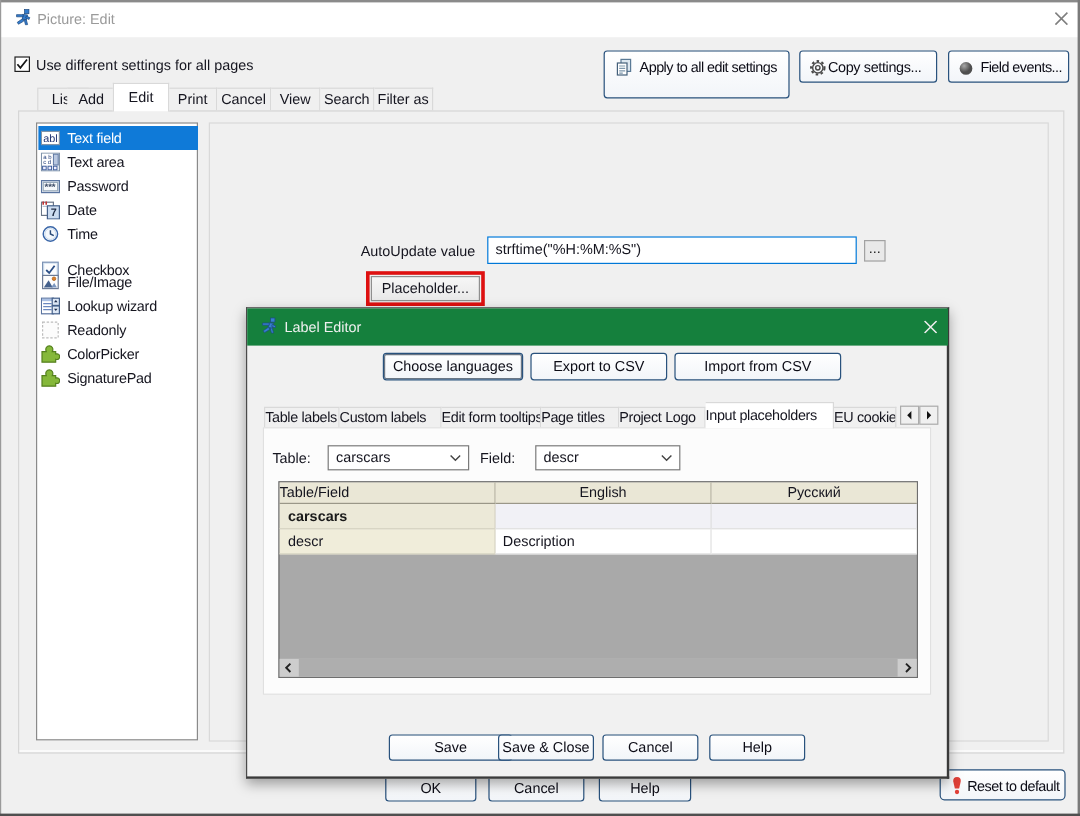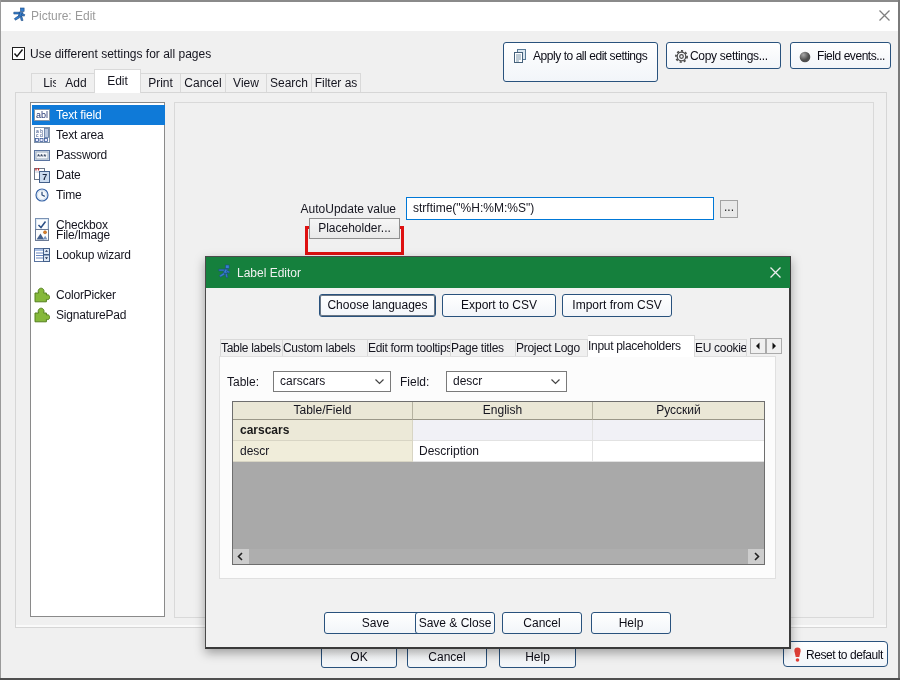--- a/index.html
+++ b/index.html
@@ -159,20 +159,26 @@
           <rect x="0.5" y="1.5" width="10" height="13" fill="#fff" stroke="#5a74a0"></rect>
           <rect x="1" y="2" width="9" height="2" fill="#aac0e4"></rect>
           <path d="M2 6h7M2 8.5h7M2 11h7" stroke="#6a88c0" stroke-width="1.2"></path>
           <rect x="9.5" y="1.5" width="6" height="6" fill="#dde8f6" stroke="#44608a"></rect>
           <path d="M11 4.8 L14 4.8 L12.5 3 Z" fill="#1c2c4c"></path>
           <rect x="9.5" y="8" width="6" height="6.5" fill="#dde8f6" stroke="#44608a"></rect>
           <path d="M11 10.2 L14 10.2 L12.5 12.2 Z" fill="#1c2c4c"></path>
         </svg>
       <div class="tx">Lookup wizard</div>
       </div>
+    <div class="li" style="top:162px">
+      <svg class="ic" viewBox="0 0 16 16">
+          <rect x="1.5" y="1.5" width="13" height="13" fill="#fcfcfc" stroke="#bcbcbc" stroke-dasharray="2 1.4"></rect>
+        </svg>
+      <div class="tx">Readonly</div>
+      </div>
     <div class="li" style="top:182px">
       <svg class="ic" viewBox="0 0 16 16">
           <path d="M1 6 L4.6 6 C3.4 3.4 5 1.2 7.1 1.2 C9.2 1.2 10.8 3.4 9.6 6 L12.4 6 L12.4 8 C16.8 6.6 16.8 13.8 12.4 12.4 L12.4 14.8 L1 14.8 Z" fill="#85b83a" stroke="#55801f" stroke-width="1"></path>
         </svg>
       <div class="tx">ColorPicker</div>
       </div>
     <div class="li" style="top:202px">
       <svg class="ic" viewBox="0 0 16 16">
           <path d="M1 6 L4.6 6 C3.4 3.4 5 1.2 7.1 1.2 C9.2 1.2 10.8 3.4 9.6 6 L12.4 6 L12.4 8 C16.8 6.6 16.8 13.8 12.4 12.4 L12.4 14.8 L1 14.8 Z" fill="#85b83a" stroke="#55801f" stroke-width="1"></path>
         </svg>
@@ -180,21 +186,21 @@
       </div>
   </div>
 
   <div class="abs" style="left:174px;top:102px;width:700px;height:516px;border:1px solid #d9d9d9;background:#f0f0f0;z-index:2"></div>
 
   <div class="abs" style="left:296px;top:202px;width:100px;text-align:right;z-index:2">AutoUpdate value</div>
   <div class="abs" style="left:406px;top:197px;width:308px;height:23px;background:#fff;border:1.5px solid #0078d7;z-index:2;line-height:20px;padding-left:6px">strftime("%H:%M:%S")</div>
   <div class="abs" style="left:720px;top:200px;width:18px;height:18px;background:#e9e9e9;border:1.5px solid #a2a2a2;z-index:2;text-align:center;line-height:12px;color:#222">...</div>
 
   <div class="abs" style="left:305px;top:226px;width:99px;height:29px;border:3px solid #de1010;z-index:2"></div>
-  <div class="abs" style="left:309px;top:218px;width:91px;height:21px;border:1px solid #8f8f8f;background:linear-gradient(#f6f6f6,#e9e9e9);z-index:2;text-align:center;line-height:19px">Placeholder...</div>
+  <div class="abs" style="left:309px;top:230px;width:91px;height:21px;border:1px solid #8f8f8f;background:linear-gradient(#f6f6f6,#e9e9e9);z-index:2;text-align:center;line-height:19px">Placeholder...</div>
 
   <div class="btnb" style="left:321px;top:646px;width:76px;height:22px;line-height:20px">OK</div>
   <div class="btnb" style="left:407px;top:646px;width:80px;height:22px;line-height:20px">Cancel</div>
   <div class="btnb" style="left:499px;top:646px;width:77px;height:22px;line-height:20px">Help</div>
   <div class="btnb" style="left:783px;top:641px;width:105px;height:26px;border-radius:4px">
     <svg class="abs" style="left:9px;top:5px" width="9" height="16" viewBox="0 0 9 16">
       <path d="M4.5 0.5 C6.8 0.5 8 2 7.6 4.2 L6.3 10 L2.7 10 L1.4 4.2 C1 2 2.2 0.5 4.5 0.5 Z" fill="#e04038"></path>
       <circle cx="4.5" cy="13" r="1.8" fill="#e04038"></circle>
     </svg>
       <div class="abs" style="left:22px;top:6px;letter-spacing:-0.45px;white-space:nowrap">Reset to default</div>
@@ -218,21 +224,21 @@
         </g>
       </svg>
       <div class="abs" style="left:31px;top:9px;color:#f0f0f0">Label Editor</div>
       <svg class="abs" style="left:564px;top:10px" width="11" height="11" viewBox="0 0 11 11">
         <path d="M0.5 0.5 L10.5 10.5 M10.5 0.5 L0.5 10.5" stroke="#ededed" stroke-width="1.3"></path>
       </svg>
     </div>
 
     <div class="btnb" style="left:113px;top:37px;width:117px;height:23px;line-height:21px;box-shadow:inset 0 0 0 1px #6a7684">Choose languages</div>
     <div class="btnb" style="left:236px;top:37px;width:114px;height:23px;line-height:21px">Export to CSV</div>
-    <div class="btnb" style="left:356px;top:37px;width:110px;height:23px;line-height:21px">Import from CSV</div>
+    <div class="btnb" style="left:356px;top:37px;width:139px;height:23px;line-height:21px">Import from CSV</div>
 
     <div class="letab" style="left:14px;top:82px;width:63px;border-left:1px solid #d9d9d9">Table labels</div>
     <div class="letab" style="left:77px;top:82px;width:85px">Custom labels</div>
     <div class="letab" style="left:162px;top:82px;width:83px">Edit form tooltips</div>
     <div class="letab" style="left:245px;top:82px;width:65px">Page titles</div>
     <div class="letab" style="left:310px;top:82px;width:72px">Project Logo</div>
     <div class="letab" style="left:489px;top:82px;width:52px">EU cookie</div>
     <div class="letab" style="left:382px;top:78px;width:107px;height:22px;line-height:21px;background:#fff;border-bottom:none;z-index:3">Input placeholders</div>
 
     <div class="abs" style="left:544px;top:81px;width:16px;height:16px;background:#f0f0f0;border:1px solid #ababab">
@@ -252,21 +258,21 @@
           <path d="M0.5 0.5 L4.5 4.5 L8.5 0.5" stroke="#444" stroke-width="1.2" fill="none"></path>
         </svg></div>
     <div class="abs" style="left:194px;top:118px;z-index:2">Field:</div>
     <div class="abs" style="left:240px;top:114px;width:121px;height:21px;background:#fff;border:1px solid #7a7a7a;z-index:2;line-height:19px;padding-left:6px">descr
       <svg class="abs" style="right:6px;top:7px" width="9" height="6" viewBox="0 0 9 6">
           <path d="M0.5 0.5 L4.5 4.5 L8.5 0.5" stroke="#444" stroke-width="1.2" fill="none"></path>
         </svg></div>
 
     <div class="abs" style="left:26px;top:144px;width:533px;height:164px;border:1px solid #6e6e6e;background:#a9a9a9;z-index:2">
 
-      <div class="gridcell" style="left:0;top:0;width:180px;height:18px;background:#eae7d6;border-right:1px solid #b5b2a0;border-bottom:1px solid #9a9788;text-align:center;line-height:17px">Table/Field</div>
+      <div class="gridcell" style="left:0;top:0;width:180px;height:18px;background:#eae7d6;border-right:1px solid #b5b2a0;border-bottom:1px solid #9a9788;text-align:left;line-height:17px">Table/Field</div>
       <div class="gridcell" style="left:180px;top:0;width:180px;height:18px;background:#eae7d6;border-right:1px solid #b5b2a0;border-bottom:1px solid #9a9788;text-align:center;line-height:17px">English</div>
       <div class="gridcell" style="left:360px;top:0;width:171px;height:18px;background:#eae7d6;border-bottom:1px solid #9a9788;text-align:center;line-height:17px">Русский</div>
 
       <div class="gridcell" style="left:0;top:18px;width:180px;height:21px;background:#ece9d8;border-right:1px solid #d8d5c4;border-bottom:1px solid #d8d5c4;line-height:20px;padding-left:7px;font-weight:bold;color:#1a1a1a">carscars</div>
       <div class="gridcell" style="left:180px;top:18px;width:180px;height:21px;background:#f1f1f6;border-right:1px solid #e2e2e2;border-bottom:1px solid #e2e2e2"></div>
       <div class="gridcell" style="left:360px;top:18px;width:171px;height:21px;background:#f1f1f6;border-bottom:1px solid #e2e2e2"></div>
 
       <div class="gridcell" style="left:0;top:39px;width:180px;height:21px;background:#f0edda;border-right:1px solid #d8d5c4;border-bottom:1px solid #d8d5c4;line-height:20px;padding-left:7px">descr</div>
       <div class="gridcell" style="left:180px;top:39px;width:180px;height:21px;background:#ffffff;border-right:1px solid #e2e2e2;border-bottom:1px solid #e2e2e2;line-height:20px;padding-left:6px">Description</div>
       <div class="gridcell" style="left:360px;top:39px;width:171px;height:21px;background:#ffffff;border-bottom:1px solid #e2e2e2"></div>

